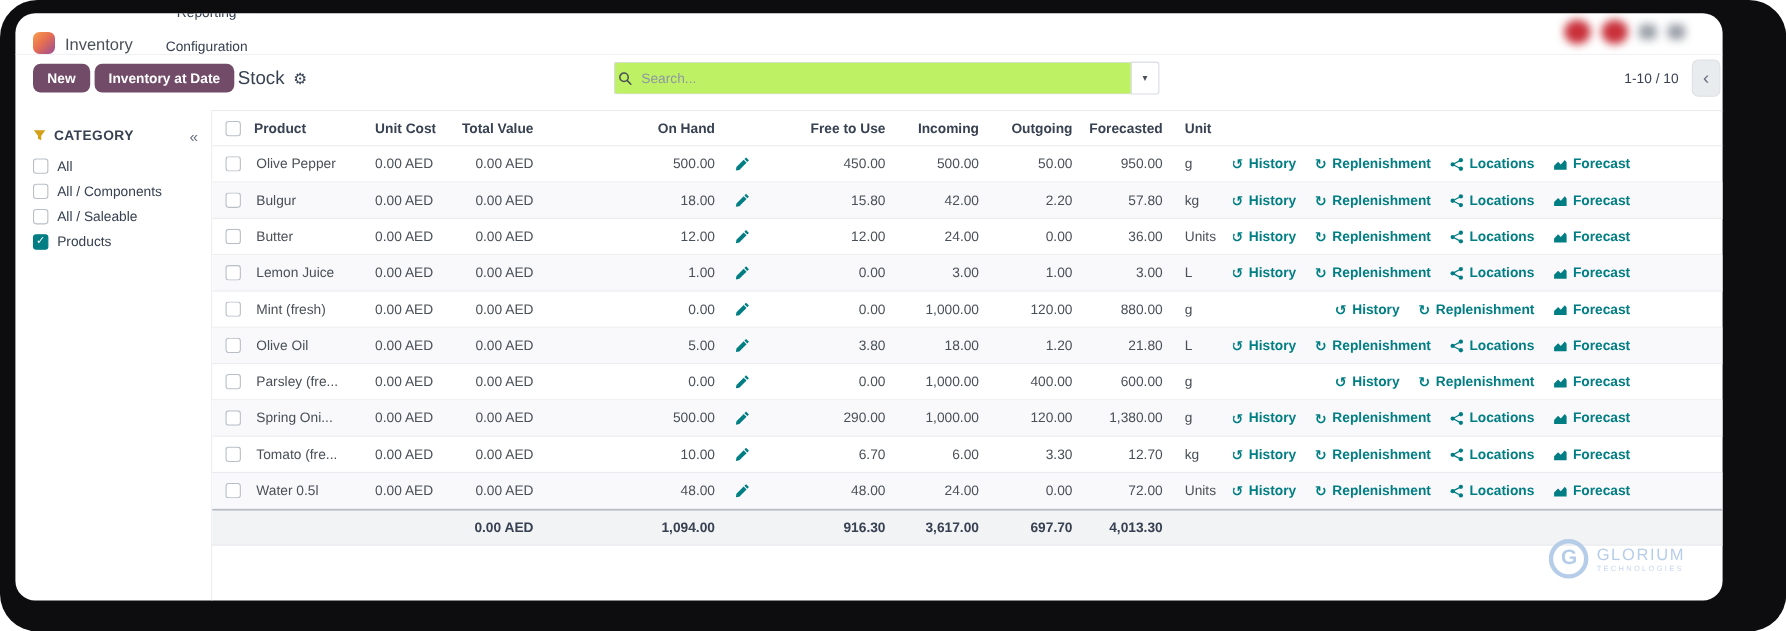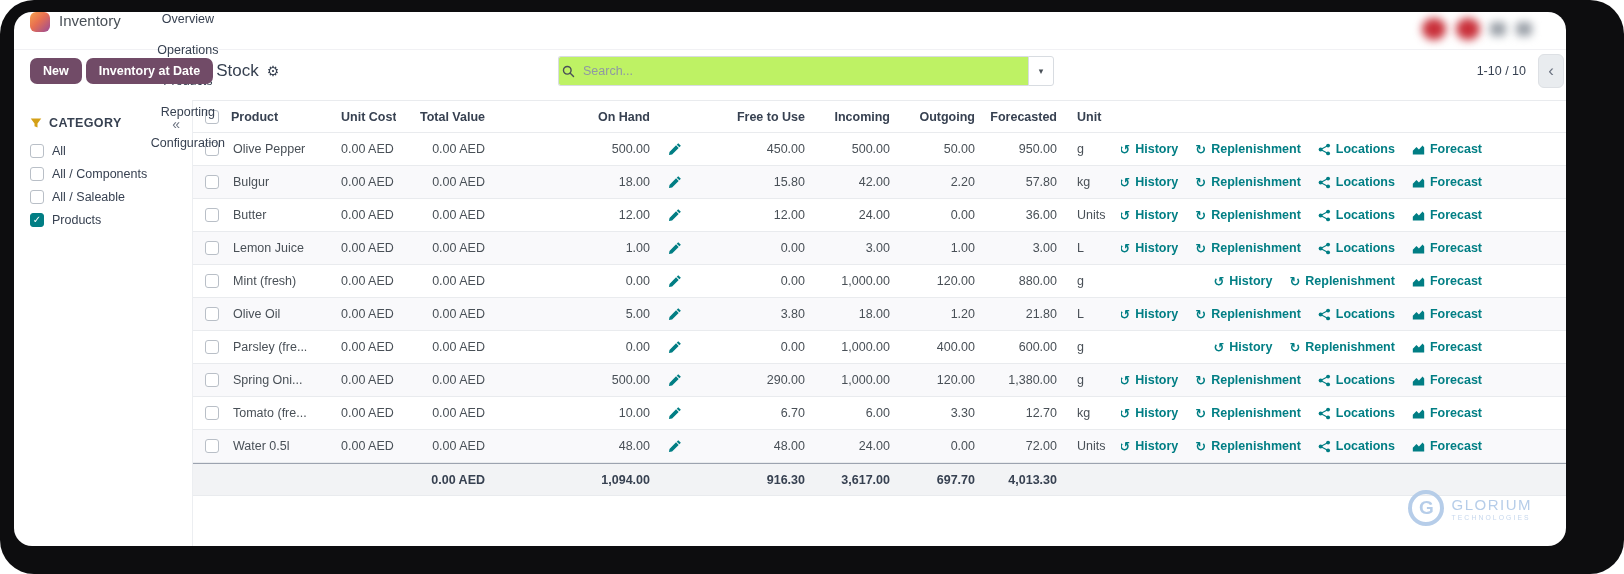--- a/index.html
+++ b/index.html
@@ -3,21 +3,21 @@
 <meta charset="utf-8">
 <style>
   * { margin:0; padding:0; box-sizing:border-box; }
   html,body { width:1624px; height:574px; overflow:hidden;
     font-family:"Liberation Sans","DejaVu Sans",sans-serif; background:#fff; }
   .frame { position:absolute; inset:0; background:#0d0d0f; border-radius:34px; }
   .app { position:absolute; left:14px; top:12px; width:1552px; height:534px;
     background:#fff; border-radius:18px; overflow:hidden; }
 
   
-  .topnav { height:38px; display:flex; align-items:flex-start; padding:0 16px;
+  .topnav { height:38px; display:flex; align-items:flex-end; padding:0 16px;
     border-bottom:1px solid #f1f1f4; position:relative; }
   .app-icon { width:20px; height:20px; border-radius:6px;
     background:linear-gradient(135deg,#f6a14d 0%,#e76f51 45%,#9a4c97 100%); }
   .app-name { font-size:15px; color:#495057; margin-left:9px; font-weight:400; }
   .top-menu { display:flex; align-items:center; gap:17px; margin-left:30px;flex-direction:column; }
   .nav-label { font-size:12.5px; color:#374151; cursor:pointer; }
   .nav-right { position:absolute; right:34px; top:6px; display:flex; align-items:center; gap:10px; }
   .blur-red { width:24px; height:22px; border-radius:50%; background:#c9303a; filter:blur(4px); }
   .blur-gray { width:16px; height:14px; border-radius:4px; background:#9aa0a8; filter:blur(4px); }
 

